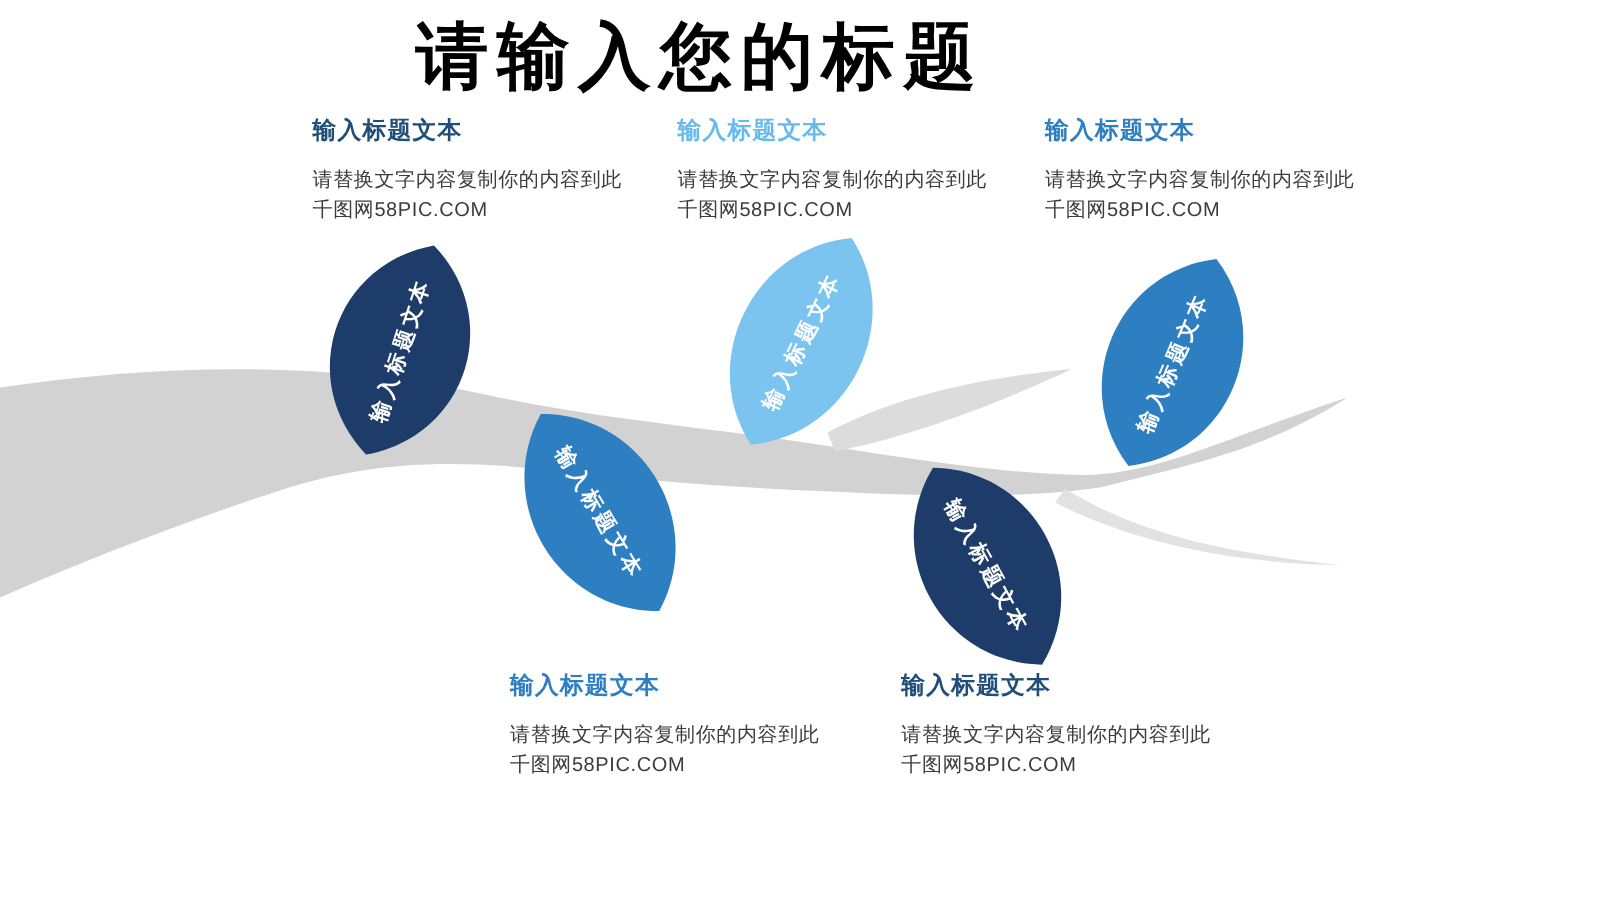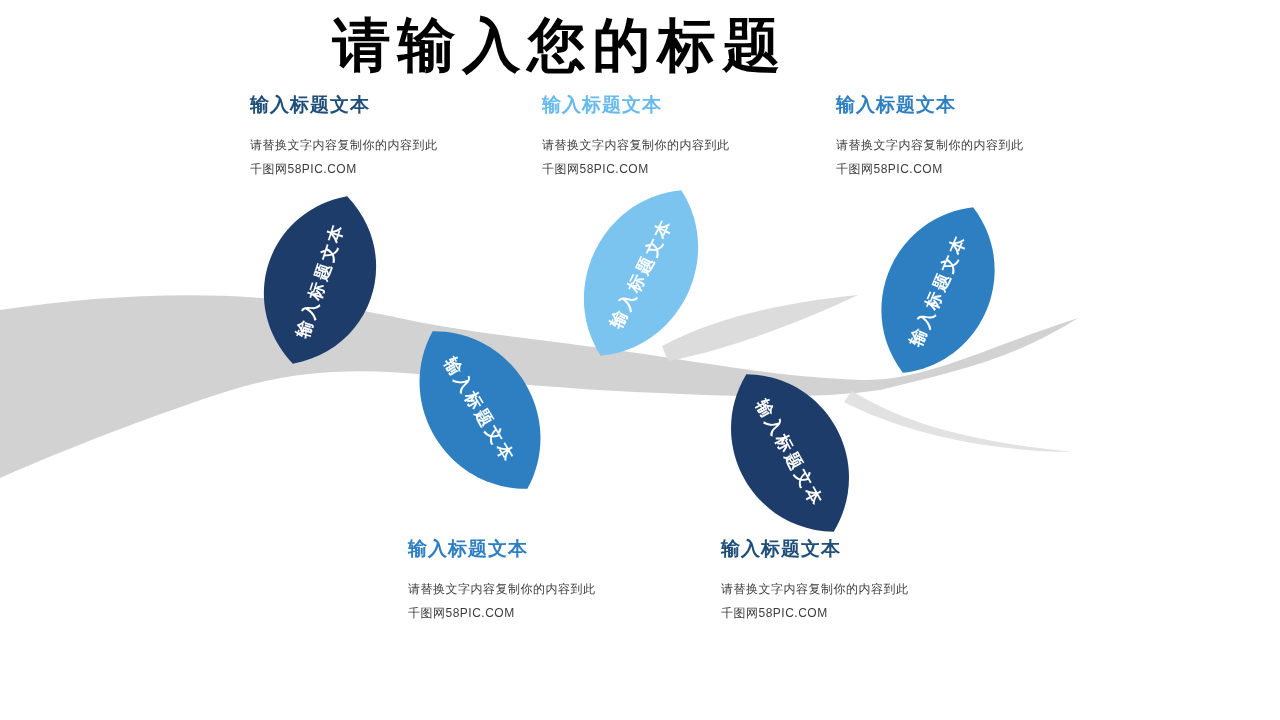--- a/index.html
+++ b/index.html
@@ -24,21 +24,21 @@
     margin:0;
   }
   .section{position:absolute;width:252px;}
   .sec-head{
     font-size:19px;
     font-weight:bold;
     line-height:22px;
     letter-spacing:1px;
     margin:0 0 17px 0;
   }
-  .sec-body{font-size:12px;line-height:24px;letter-spacing:0.5px;color:#3c3c3c;}
+  .sec-body{font-size:16px;line-height:24px;letter-spacing:0.5px;color:#3c3c3c;}
   .s1{left:250px;top:94px;}
   .s2{left:542px;top:94px;}
   .s3{left:836px;top:94px;}
   .s4{left:408px;top:538px;}
   .s5{left:721px;top:538px;}
   .leaf-label{
     font-family:"Liberation Sans","DejaVu Sans",sans-serif;
     font-size:17px;
     font-weight:bold;
     letter-spacing:3px;

